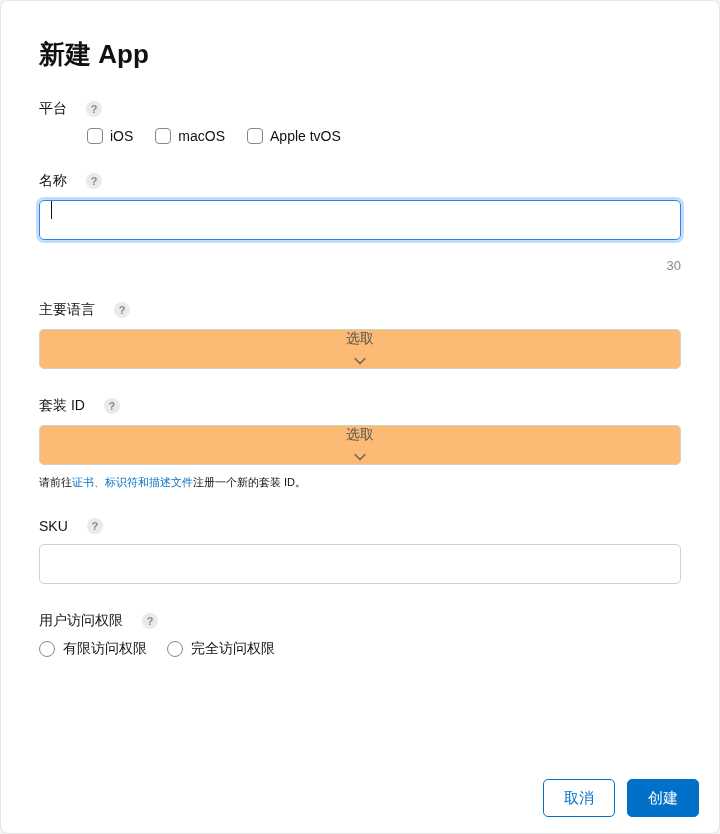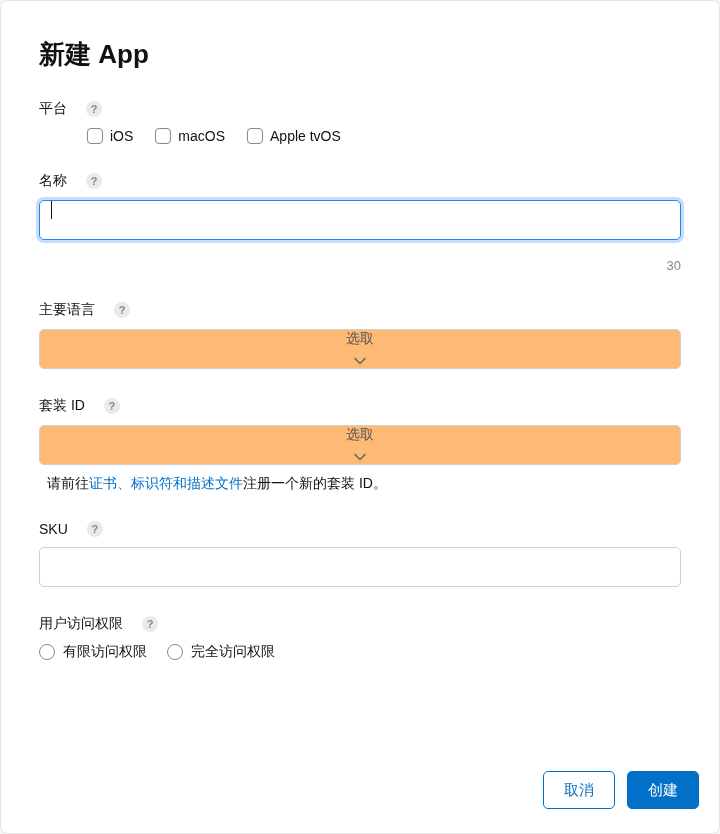--- a/index.html
+++ b/index.html
@@ -112,23 +112,22 @@
       display: inline-flex;
       align-items: center;
       justify-content: center;
     }
     .chevron svg {
       width: 12px;
       height: 8px;
     }
     .hint-line {
       margin-top: 10px;
-      font-size: 14px;
-      color: #111;
-      margin-left: 8px;
+      font-size: 11px;
+      color: #111;
     }
     .hint-link {
       color: #0070c9;
       cursor: pointer;
     }
     .radio-row {
       display: flex;
       gap: 20px;
       align-items: center;
     }
@@ -142,21 +141,21 @@
     .radio {
       width: 16px;
       height: 16px;
       border: 1.4px solid #888;
       border-radius: 50%;
       background: #fff;
       cursor: pointer;
     }
     .footer {
       position: absolute;
-      bottom: 8px;
+      bottom: 0;
       right: 0;
       padding: 16px 20px;
       display: flex;
       gap: 12px;
       justify-content: flex-end;
       width: 100%;
       border-top: 1px solid rgba(0,0,0,0);
     }
     .btn {
       height: 38px;

